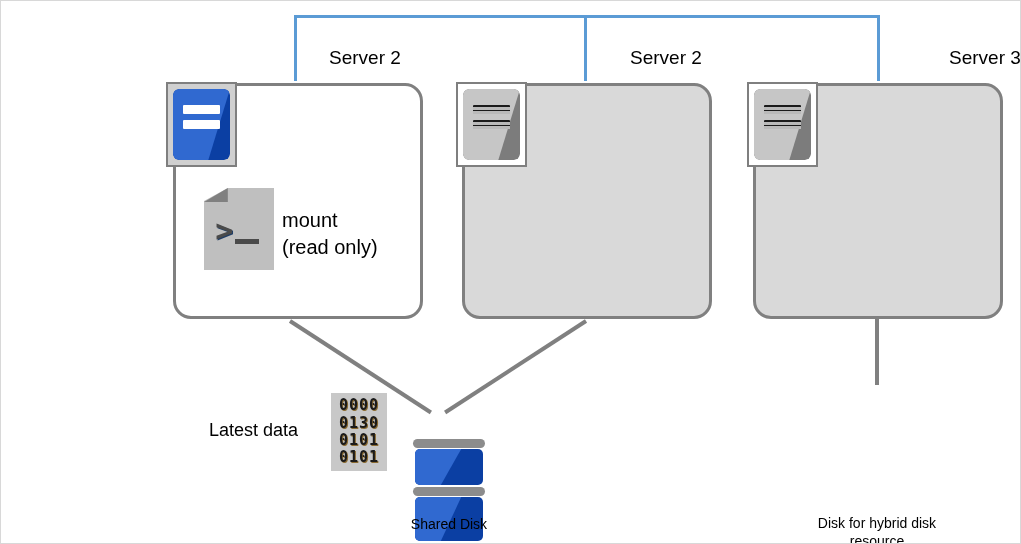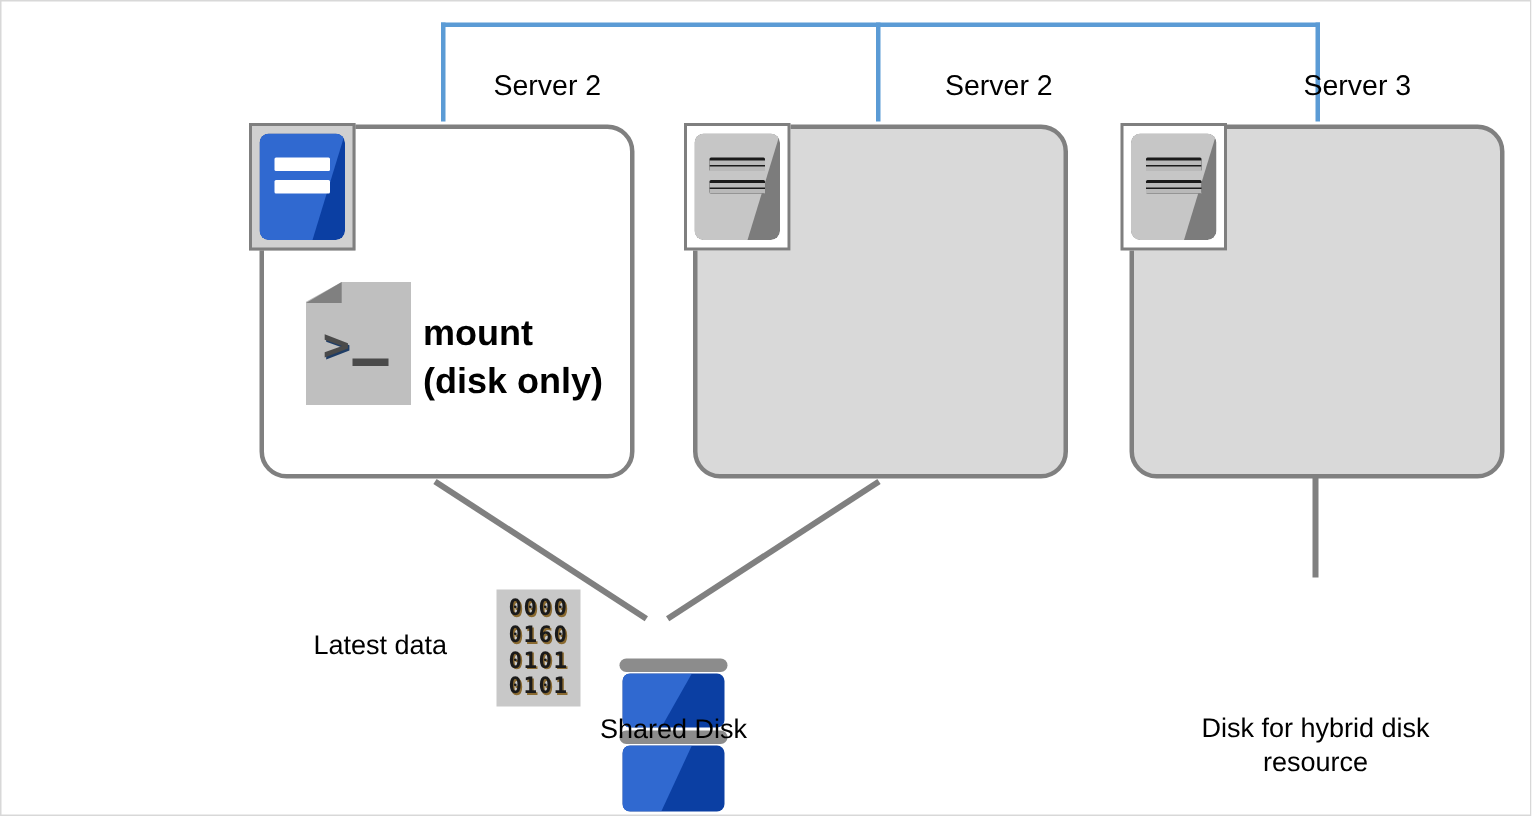--- a/index.html
+++ b/index.html
@@ -124,25 +124,24 @@
   }
   .prompt-us {
     position: absolute;
     left: 44%; top: 62%;
     width: 34%;
     height: 5px;
     background: #4a4a4a;
   }
 
   .mount-text {
-    font-size: 24px;
+    font-size: 20px;
     color: #000000;
     line-height: 1.35;
     white-space: nowrap;
-    font-weight: bold;
   }
 
   
   .connector { background: #808080; transform-origin: 0 50%; }
 
   
   .disk { position: relative; }
   .disk-plate {
     position: absolute;
     left: 0; right: 0;
@@ -157,25 +156,26 @@
     overflow: hidden;
     background: #0b3fa3;
   }
   .disk-block .lite {
     position: absolute; inset: 0;
     background: #3069d0;
     clip-path: polygon(0 0, 68% 0, 38% 100%, 0 100%);
   }
 
   .disk-caption {
-    font-size: 18px;
+    font-size: 14px;
     color: #000000;
     line-height: 1.3;
     text-align: center;
     white-space: nowrap;
+    margin-top: 40px;
   }
 
   
   .bin-chip {
     background: #c8c8c8;
     display: flex;
     flex-direction: column;
     justify-content: center;
     align-items: center;
     font-family: "DejaVu Sans Mono", monospace;
@@ -197,21 +197,21 @@
 
 <div id="canvas">
 
   <div class="abs net-line" style="left:293px; top:14px; width:586px; height:3px;"></div>
   <div class="abs net-line" style="left:293px; top:14px; width:3px; height:66px;"></div>
   <div class="abs net-line" style="left:583px; top:14px; width:3px; height:66px;"></div>
   <div class="abs net-line" style="left:876px; top:14px; width:3px; height:66px;"></div>
 
   <div class="abs server-label" style="left:328px; top:46px;">Server 2</div>
   <div class="abs server-label" style="left:617px; top:46px;margin-left:12px;">Server 2</div>
-  <div class="abs server-label" style="left:868px; top:46px;">Server 3</div>
+  <div class="abs server-label" style="left:948px; top:46px;">Server 3</div>
 
   <div class="abs connector" style="left:289px; top:318px; width:168px; height:4px; transform:rotate(33deg);"></div>
   <div class="abs connector" style="left:585px; top:318px; width:168px; height:4px; transform:rotate(147deg);"></div>
   <div class="abs connector" style="left:874px; top:314px; width:4px; height:70px;"></div>
 
   <div class="abs server-box active" style="left:172px; top:82px; width:250px; height:236px;"></div>
 
   <div class="abs app-icon-frame" style="left:165px; top:81px; width:71px; height:85px;">
     <div class="app-glyph blue-app">
       <div class="base"></div>
@@ -223,21 +223,21 @@
 
   <div class="abs doc-icon" style="left:203px; top:187px; width:70px; height:82px;">
     <div class="doc-body"></div>
     <div class="doc-fold"></div>
     <div class="prompt-gt">&gt;</div>
     <div class="prompt-us"></div>
   </div>
 
   <div class="abs mount-text" style="left:281px; top:206px;">
     <div>mount</div>
-    <div>(disk only)</div>
+    <div>(read only)</div>
   </div>
 
   <div class="abs server-box inactive" style="left:461px; top:82px; width:250px; height:236px;"></div>
 
   <div class="abs app-icon-frame pale" style="left:455px; top:81px; width:71px; height:85px;">
     <div class="app-glyph gray-app">
       <div class="base"></div>
       <div class="shine"></div>
       <div class="bar b1"></div>
       <div class="bar b2"></div>
@@ -252,21 +252,21 @@
       <div class="shine"></div>
       <div class="bar b1"></div>
       <div class="bar b2"></div>
     </div>
   </div>
 
   <div class="abs latest-label" style="left:208px; top:419px;text-align:center;">Latest data</div>
 
   <div class="abs bin-chip" style="left:330px; top:392px; width:56px; height:78px;align-items:center;">
     <div>0000</div>
-    <div>0160</div>
+    <div>0130</div>
     <div>0101</div>
     <div>0101</div>
   </div>
 
   <div class="abs disk" style="left:412px; top:356px; width:72px; height:104px;">
     <div class="disk-plate" style="top:0;"></div>
     <div class="disk-block" style="top:10px; height:36px;">
       <div class="lite"></div>
     </div>
     <div class="disk-plate" style="top:48px;"></div>

